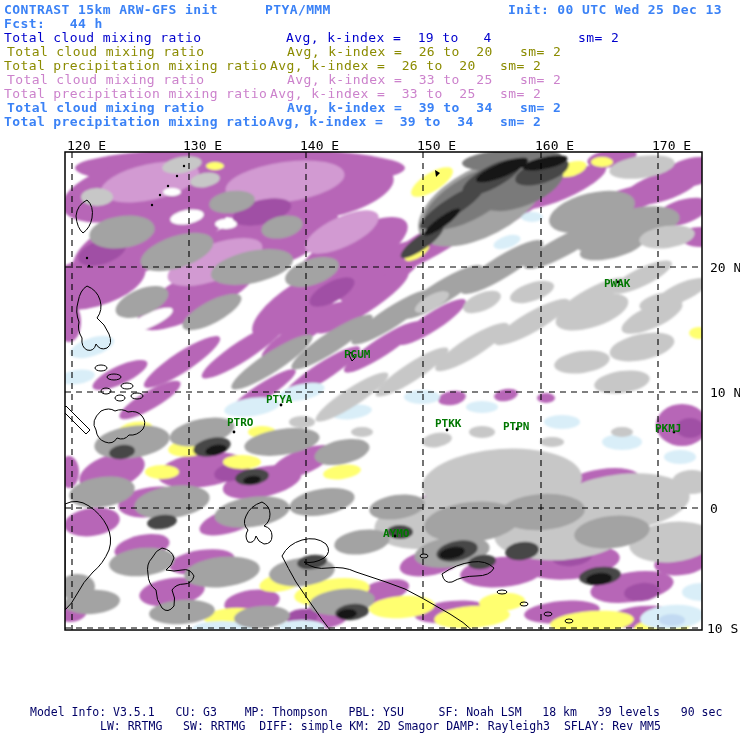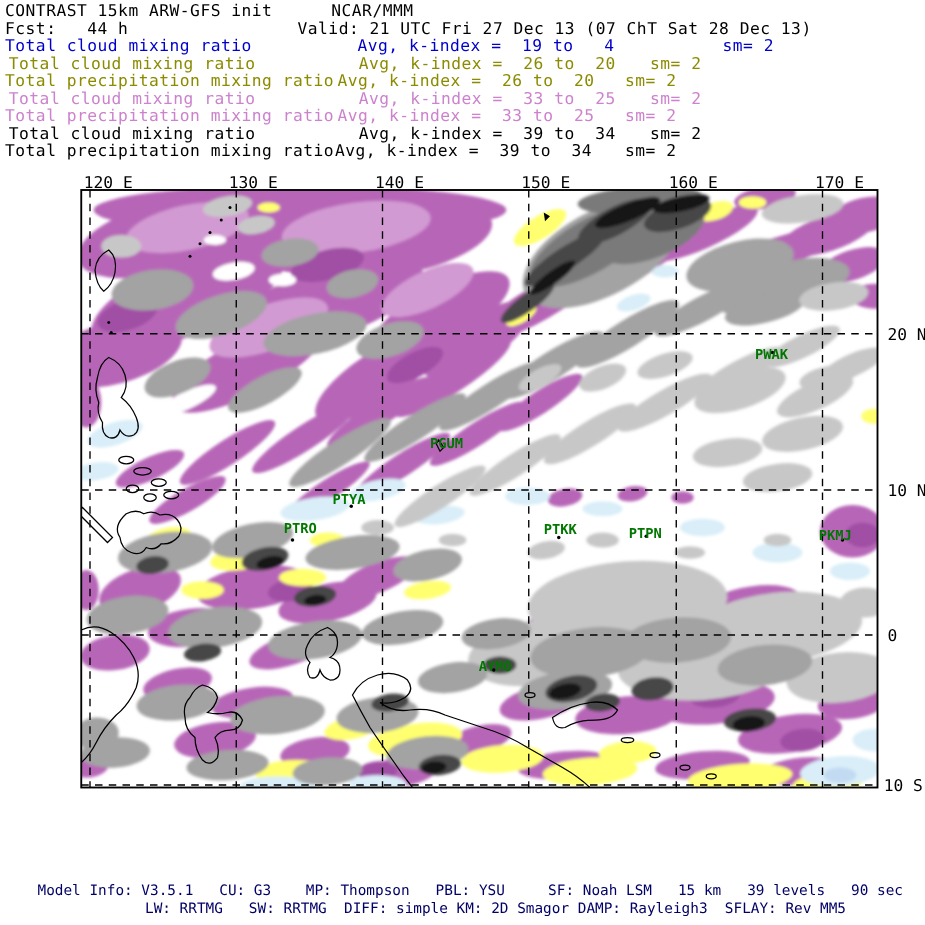--- a/index.html
+++ b/index.html
@@ -1,21 +1,21 @@
 <!DOCTYPE html>
 <html><head>
 <meta charset="utf-8">
 <style>
   html,body{margin:0;padding:0;background:#ffffff;}
   #page{position:relative;width:740px;height:740px;background:#ffffff;overflow:hidden;
         font-family:"DejaVu Sans Mono", monospace;}
   .hrow{position:absolute;left:0;width:740px;height:14px;font-size:13px;line-height:14px;
         letter-spacing:0.4px;white-space:pre;}
   .hrow span{position:absolute;top:0;}
-  .c-black{color:#000000;}
+  .c-black{color:#3b82f6;font-weight:bold;}
   .c-blue{color:#0000cc;}
   .c-olive{color:#8b8b00;}
   .c-orchid{color:#cc82cc;}
   .footer-line{position:absolute;font-size:11.5px;line-height:14px;color:#000066;white-space:pre;}
   svg{position:absolute;top:0;left:0;}
   svg text{font-family:"DejaVu Sans Mono", monospace;}
   .axis-lab{font-size:13px;fill:#000000;}
   .sta{font-size:11px;font-weight:bold;fill:#007700;}
   .coast{fill:none;stroke:#000000;stroke-width:1;}
   .isl{fill:#000000;stroke:none;}
@@ -24,22 +24,22 @@
   .y{fill:#ffff70}
   .b{fill:#d9eef8}.b2{fill:#c2daf2}
   .g1{fill:#c7c7c7}.g2{fill:#a3a3a3}.g3{fill:#7a7a7a}.g4{fill:#474747}.g5{fill:#161616}
   .w{fill:#ffffff}
 </style>
 </head>
 <body>
 
 <div id="page">
 
-  <div class="hrow c-black" style="top:3px"><span style="left:4px">CONTRAST 15km ARW-GFS init</span><span style="left:265px">NCAR/MMM</span></div>
-  <div class="hrow c-black" style="top:17px"><span style="left:4px">Fcst:   44 h</span><span style="left:238px">Valid: 21 UTC Fri 27 Dec 13 (07 ChT Sat 28 Dec 13)</span></div>
+  <div class="hrow c-black" style="top:3px"><span style="left:4px">CONTRAST 15km ARW-GFS init</span><span style="left:265px">PTYA/MMM</span><span style="left:508px">Init: 00 UTC Wed 25 Dec 13</span></div>
+  <div class="hrow c-black" style="top:17px"><span style="left:4px">Fcst:   44 h</span></div>
   <div class="hrow c-blue" style="top:31px"><span style="left:4px">Total cloud mixing ratio</span><span style="left:286px">Avg, k-index =  19 to   4</span><span style="left:578px">sm= 2</span></div>
   <div class="hrow c-olive" style="top:45px"><span style="left:7px">Total cloud mixing ratio</span><span style="left:287px">Avg, k-index =  26 to  20</span><span style="left:520px">sm= 2</span></div>
   <div class="hrow c-olive" style="top:59px"><span style="left:4px">Total precipitation mixing ratio</span><span style="left:270px">Avg, k-index =  26 to  20</span><span style="left:500px">sm= 2</span></div>
   <div class="hrow c-orchid" style="top:73px"><span style="left:7px">Total cloud mixing ratio</span><span style="left:287px">Avg, k-index =  33 to  25</span><span style="left:520px">sm= 2</span></div>
   <div class="hrow c-orchid" style="top:87px"><span style="left:4px">Total precipitation mixing ratio</span><span style="left:270px">Avg, k-index =  33 to  25</span><span style="left:500px">sm= 2</span></div>
   <div class="hrow c-black" style="top:101px"><span style="left:7px">Total cloud mixing ratio</span><span style="left:287px">Avg, k-index =  39 to  34</span><span style="left:520px">sm= 2</span></div>
   <div class="hrow c-black" style="top:115px"><span style="left:4px">Total precipitation mixing ratio</span><span style="left:268px">Avg, k-index =  39 to  34</span><span style="left:500px">sm= 2</span></div>
 
   <svg width="740" height="740" viewBox="0 0 740 740">
     <defs>
@@ -354,15 +354,15 @@
     <rect x="65" y="152" width="637" height="478" fill="none" stroke="#000" stroke-width="1.5"></rect>
 
     <g>
       <text class="axis-lab" x="710" y="272">20 N</text>
       <text class="axis-lab" x="710" y="397">10 N</text>
       <text class="axis-lab" x="710" y="513">0</text>
       <text class="axis-lab" x="707" y="633">10 S</text>
     </g>
   </svg>
 
-  <div class="footer-line" style="left:30px;top:705px">Model Info: V3.5.1   CU: G3    MP: Thompson   PBL: YSU     SF: Noah LSM   15 km   39 levels   90 sec</div>
-  <div class="footer-line" style="left:116px;top:719px">LW: RRTMG   SW: RRTMG  DIFF: simple KM: 2D Smagor DAMP: Rayleigh3  SFLAY: Rev MM5</div>
+  <div class="footer-line" style="left:30px;top:705px">Model Info: V3.5.1   CU: G3    MP: Thompson   PBL: YSU     SF: Noah LSM   18 km   39 levels   90 sec</div>
+  <div class="footer-line" style="left:100px;top:719px">LW: RRTMG   SW: RRTMG  DIFF: simple KM: 2D Smagor DAMP: Rayleigh3  SFLAY: Rev MM5</div>
 </div>
 
 </body></html>

